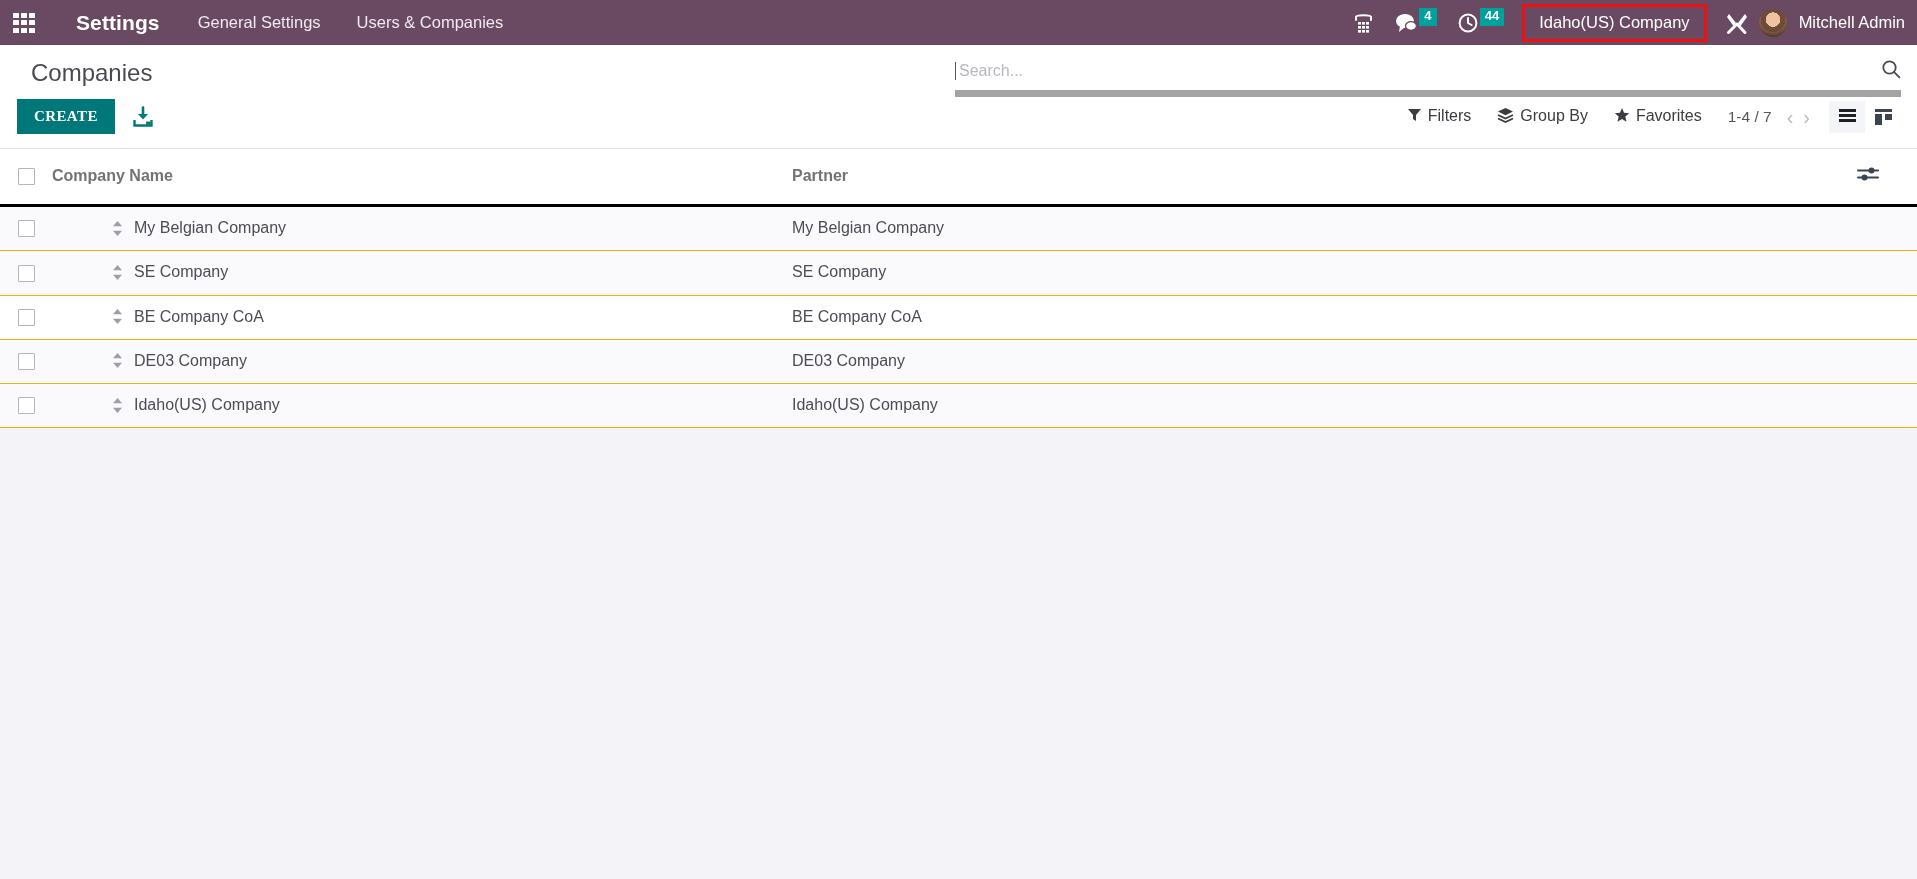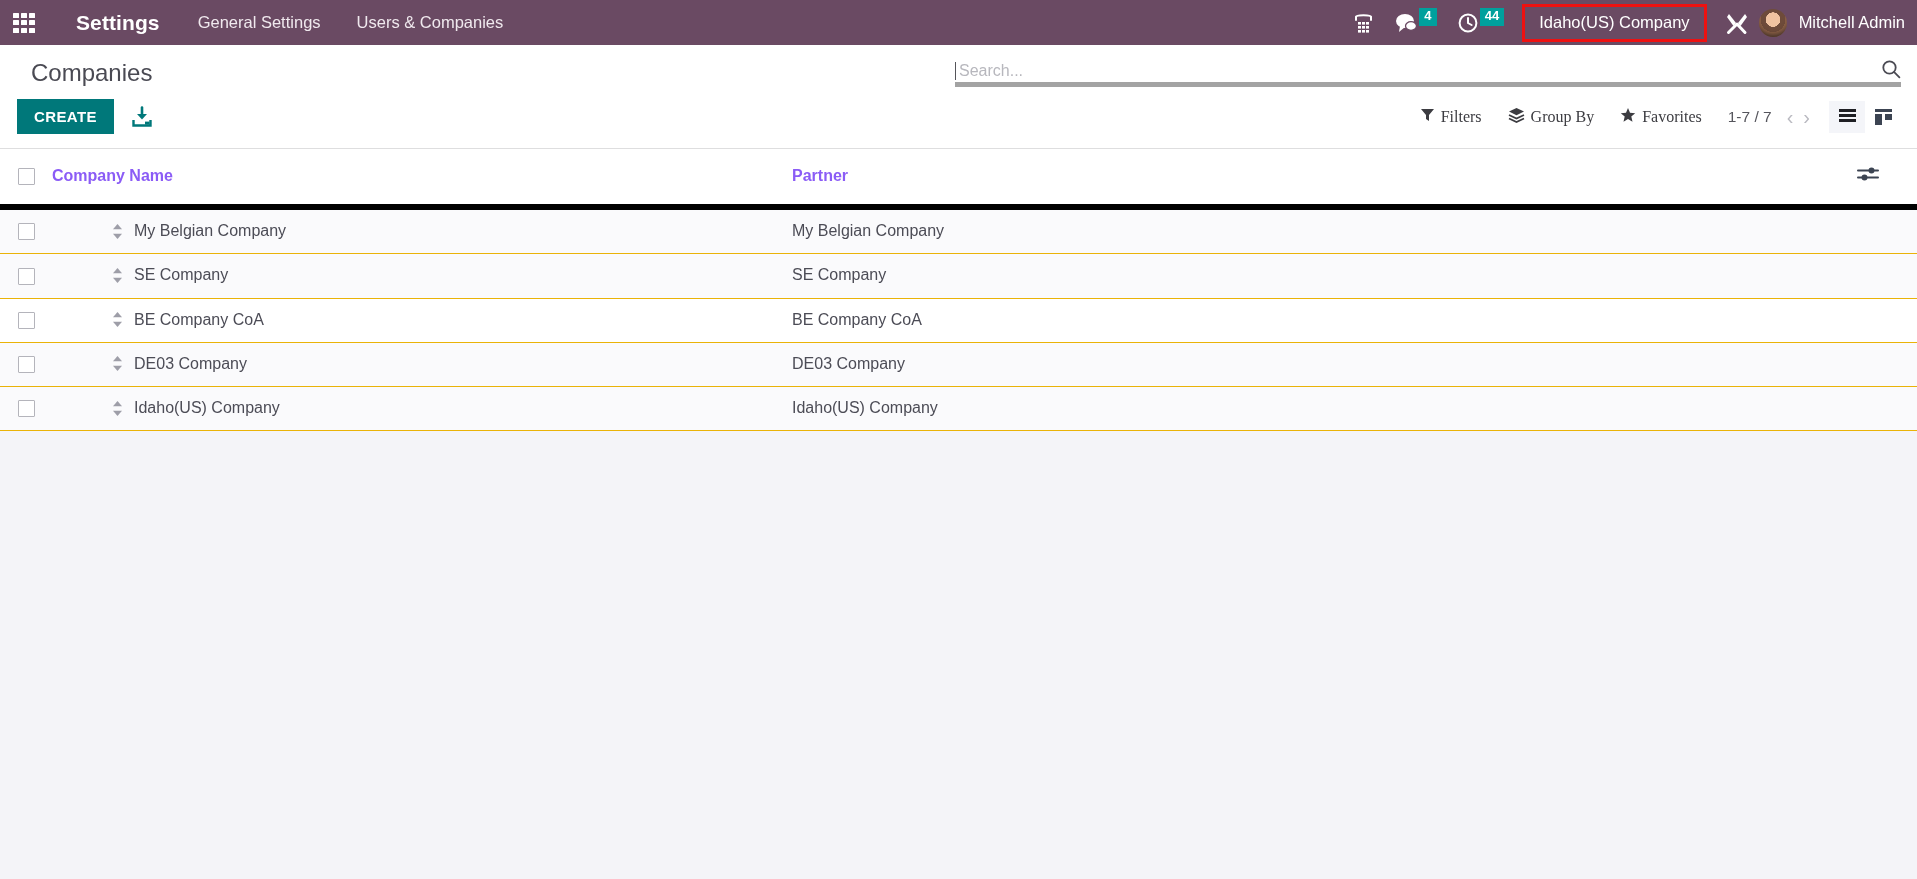--- a/index.html
+++ b/index.html
@@ -79,21 +79,22 @@
   .cp-row1 { display: flex; align-items: flex-start; padding: 14px 0 0 0; }
   .page-title {
     font-size: 24px; color: #4a4a53; font-weight: 400;
     padding-left: 31px; white-space: nowrap;
   }
   .search-wrap {
     position: absolute; left: 955px; right: 16px; top: 14px;
   }
   .search-box {
     display: flex; align-items: center;
-    border-bottom: 5px solid #a3a3a3;
+    border-bottom: 7px solid #a3a3a3;
+    padding-bottom: 8px;
   }
   .search-input {
     flex: 1; border: none; outline: none;
     font-size: 16px; color: #37373b;
     font-family: "Liberation Sans", sans-serif;
     background: transparent;
     border-left: 1px solid #55555a;
     padding-left: 3px;
   }
   .search-input::placeholder { color: #b7b7bd; }
@@ -101,51 +102,51 @@
 
   .cp-row2 {
     display: flex; align-items: center;
     padding: 12px 16px 14px 17px;
     min-height: 50px;
   }
   .btn-create {
     background: #00787a; color: #ffffff;
     font-size: 15px; font-weight: bold; letter-spacing: .4px;
     border: none; padding: 9px 17px; cursor: pointer;
-    font-family: Liberation Sans, sans-serif;
+    font-family: Liberation Serif, serif;
   }
   .btn-import { margin-left: 17px; cursor: pointer; display: flex; align-items: center; }
 
   .cp-tools {
     margin-left: auto; display: flex; align-items: center;
   }
   .tool-btn {
-    display: flex; align-items: center; gap: 6px;
+    display: flex; gap: 6px;
     font-size: 16px; color: #3c3c41;
-    margin-right: 26px; cursor: pointer; white-space: nowrap; font-family: Liberation Serif, serif;
+    margin-right: 26px; cursor: pointer; white-space: nowrap;
   }
   .pager { font-size: 15.5px; color: #55555c; margin-right: 10px; white-space: nowrap; }
   .pager-btn {
     font-size: 20px; color: #b9b9c0; cursor: pointer;
     padding: 0 5px; line-height: 1; user-select: none;
   }
   .view-switch { display: flex; align-items: center; margin-left: 14px; }
   .view-btn {
     width: 36px; height: 32px; display: flex;
     align-items: center; justify-content: center;
     cursor: pointer;
   }
   .view-btn.active { background: #f4f5f9; }
 
   
   table.o-list { width: 100%; border-collapse: collapse; background: #ffffff; }
   table.o-list th {
-    text-align: left; font-size: 16px; font-weight: bold; color: #8b5cf6;
+    text-align: left; font-size: 16px; font-weight: bold; color: #737373;
     padding: 16px 0 17px 0;
-    border-bottom: 6px solid #000000;
+    border-bottom: 3px solid #000000;
     background: #ffffff;
   }
   table.o-list td {
     font-size: 16px; color: #4c4c56;
     padding: 12px 0 13px 0;
     border-bottom: 1px solid #eab308;
     background: #ffffff;
   }
   tr.alt td { background: #fafafc; }
   .col-check { width: 52px; padding-left: 18px !important; }
@@ -298,21 +299,21 @@
 
         <div class="tool-btn">
           <span>
             <svg width="16" height="16" viewBox="0 0 16 16">
                 <path d="M8 1 L10 5.8 L15.2 6.2 L11.3 9.6 L12.5 14.7 L8 12 L3.5 14.7 L4.7 9.6 L0.8 6.2 L6 5.8 Z" fill="#3c3c41"></path>
               </svg>
           </span>
           <span>Favorites</span>
         </div>
 
-        <span class="pager">1-7 / 7</span>
+        <span class="pager">1-4 / 7</span>
         <span class="pager-btn">‹</span>
         <span class="pager-btn">›</span>
 
         <div class="view-switch">
           <div class="view-btn active">
             <svg width="19" height="17" viewBox="0 0 19 17">
               <rect x="1" y="1" width="17" height="3" fill="#1f1f24"></rect>
               <rect x="1" y="6" width="17" height="3" fill="#1f1f24"></rect>
               <rect x="1" y="11" width="17" height="3" fill="#1f1f24"></rect>
             </svg>

